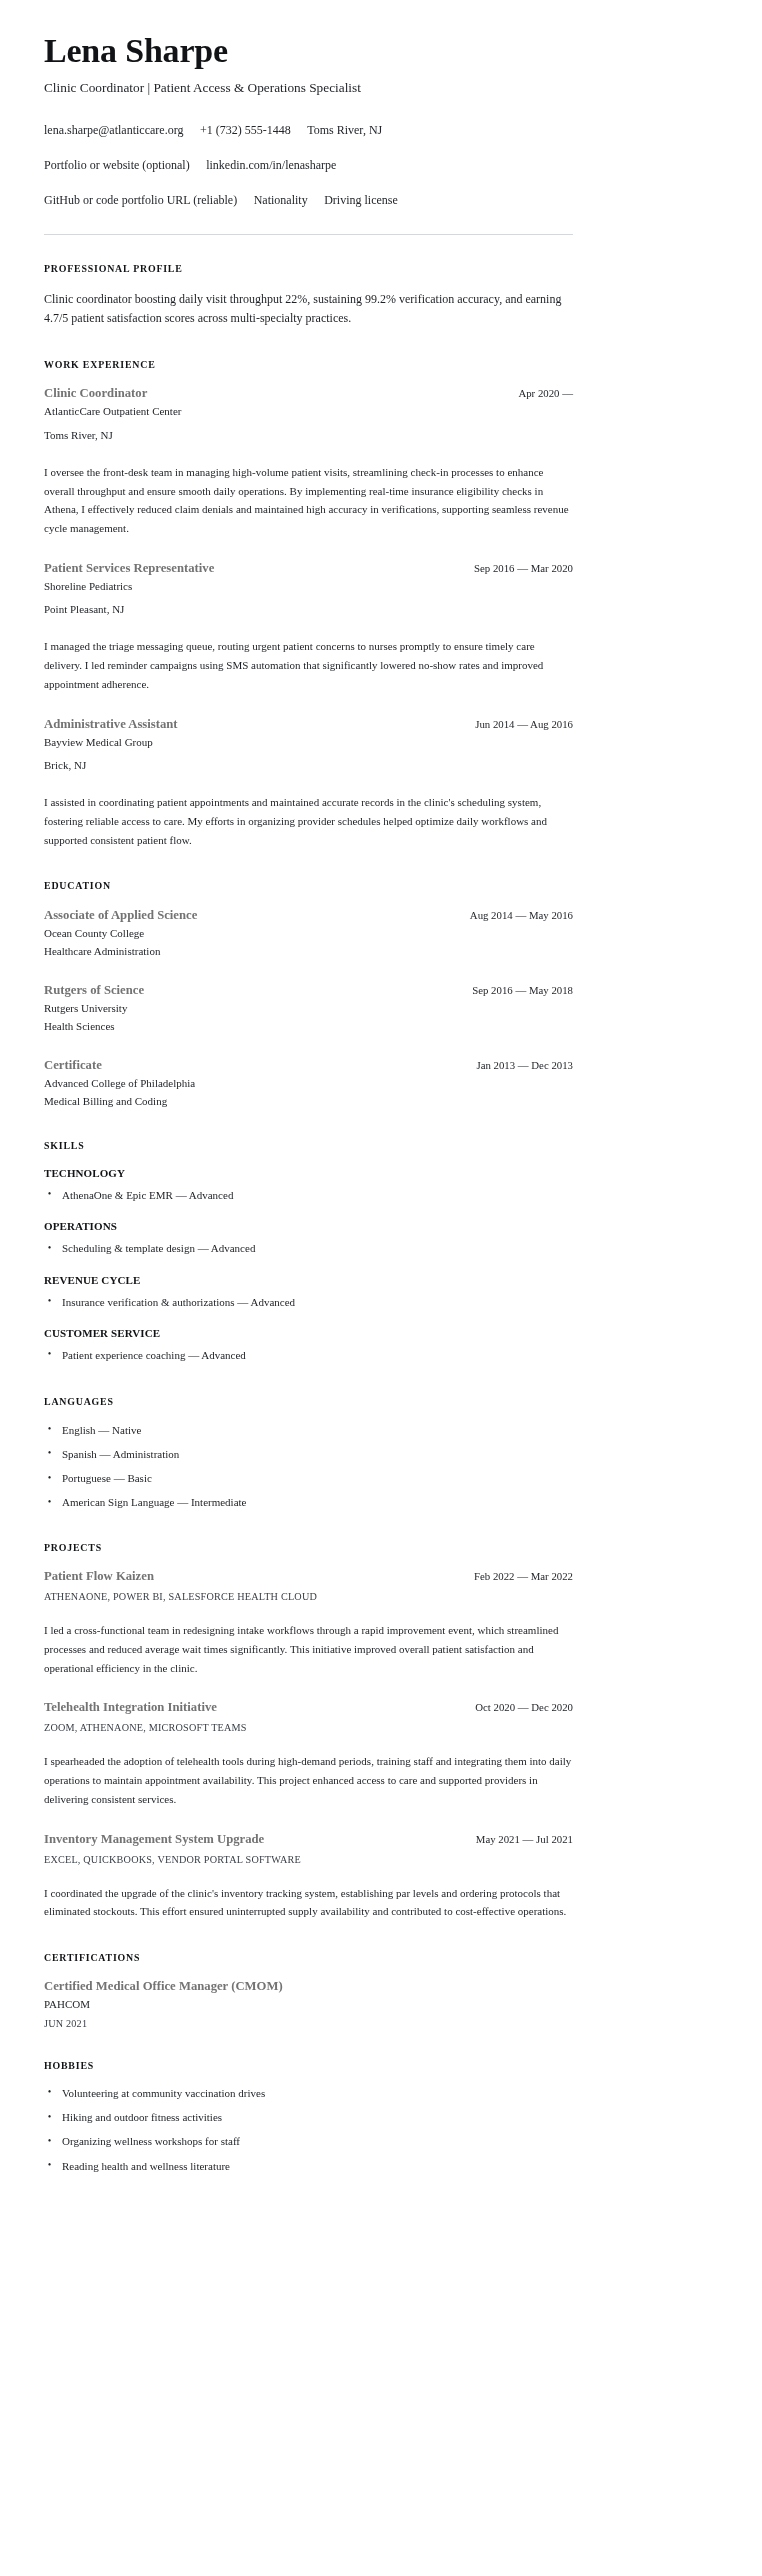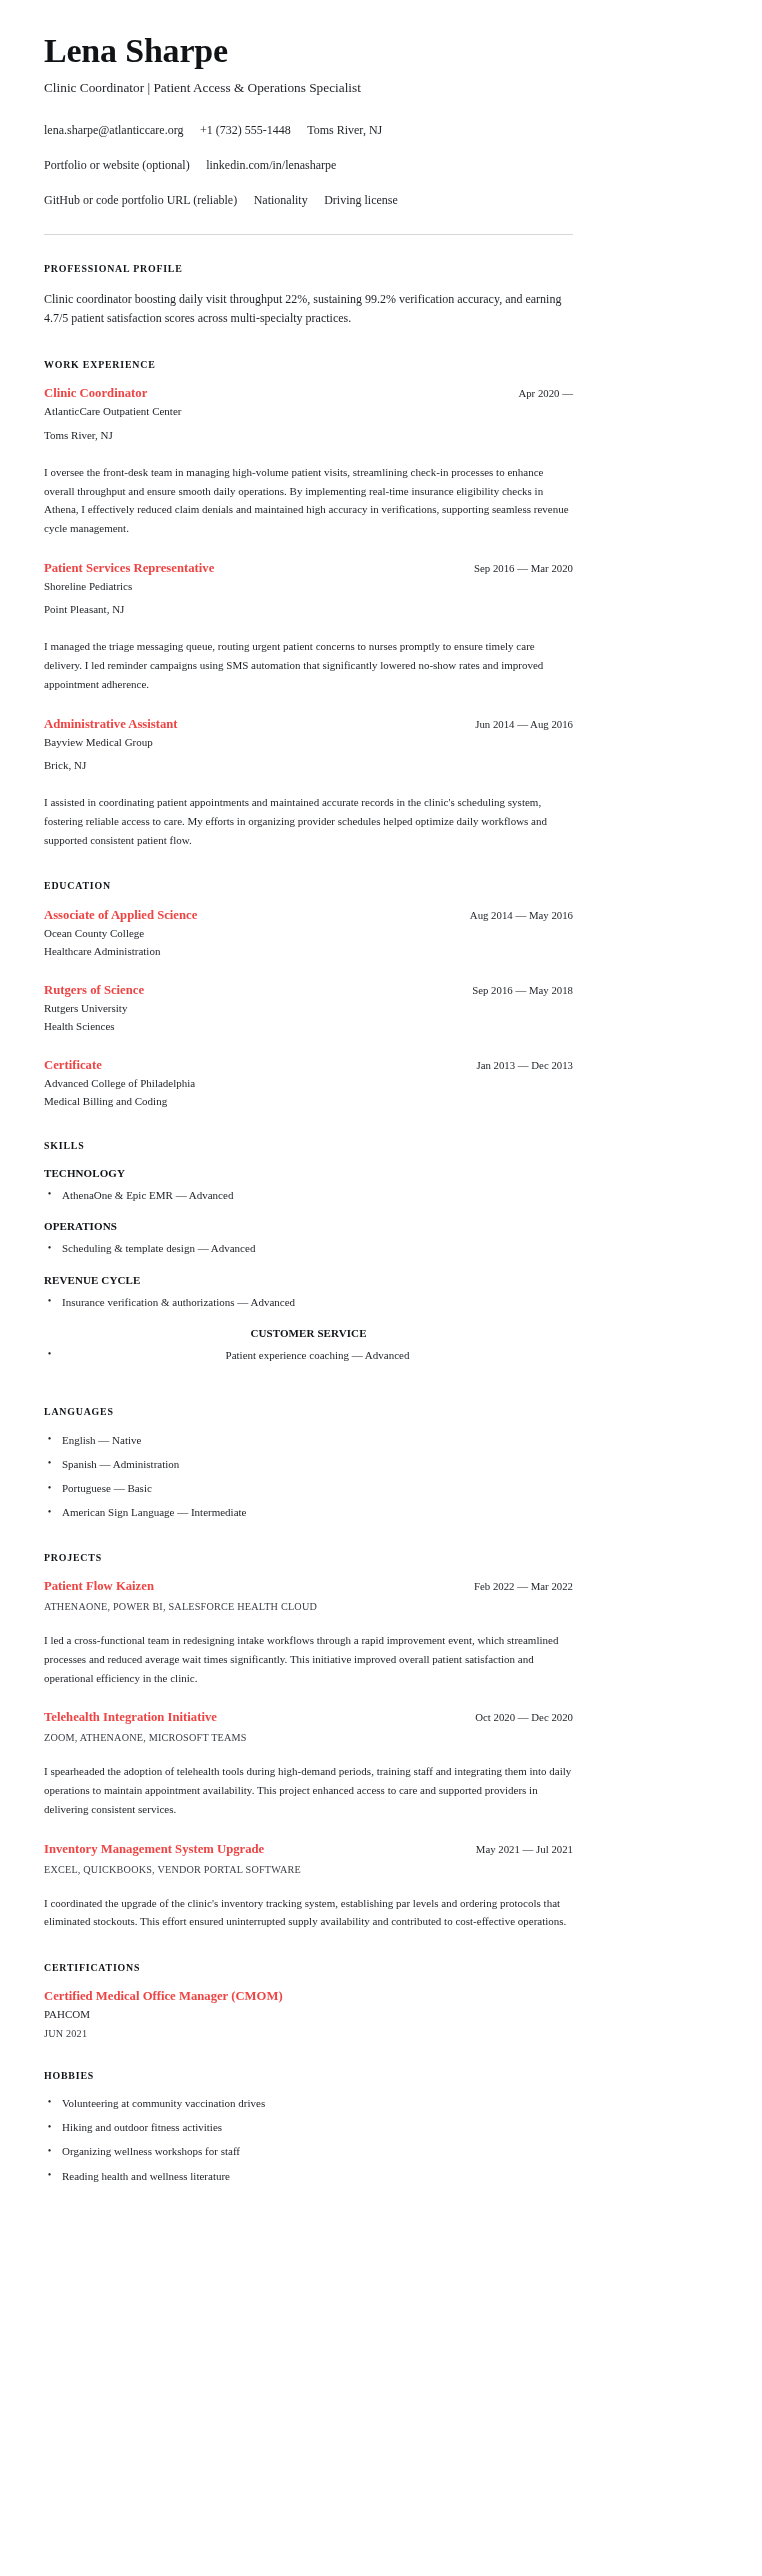--- a/index.html
+++ b/index.html
@@ -81,21 +81,21 @@
   .entry:last-child { margin-bottom: 0; }
   .entry-head {
     display: flex;
     justify-content: space-between;
     align-items: baseline;
     gap: 15.3px;
   }
   .entry-title {
     font-size: 12.7px;
     font-weight: bold;
-    color: #ef4444;
+    color: #737373;
     line-height: 1.3;
     margin: 0;
   }
   .entry-date {
     font-size: 10.8px;
     color: #24272c;
     white-space: nowrap;
     text-align: right;
     flex-shrink: 0;
   }
@@ -128,21 +128,21 @@
   .entry-meta {
     font-size: 10.2px;
     color: #3b4048;
     letter-spacing: 0.2px;
     text-transform: uppercase;
     margin: 5.1px 0 0 0;
   }
 
   
   .skill-group { margin-bottom: 16.5px; }
-  .skill-group:last-child { margin-bottom: 12px; text-align: center; }
+  .skill-group:last-child { margin-bottom: 2px; }
   .skill-group-title {
     font-size: 11px;
     font-weight: bold;
     text-transform: uppercase;
     color: #111316;
     margin: 0 0 9px 0;
     letter-spacing: 0.1px;
   }
 
   ul.bullets {

